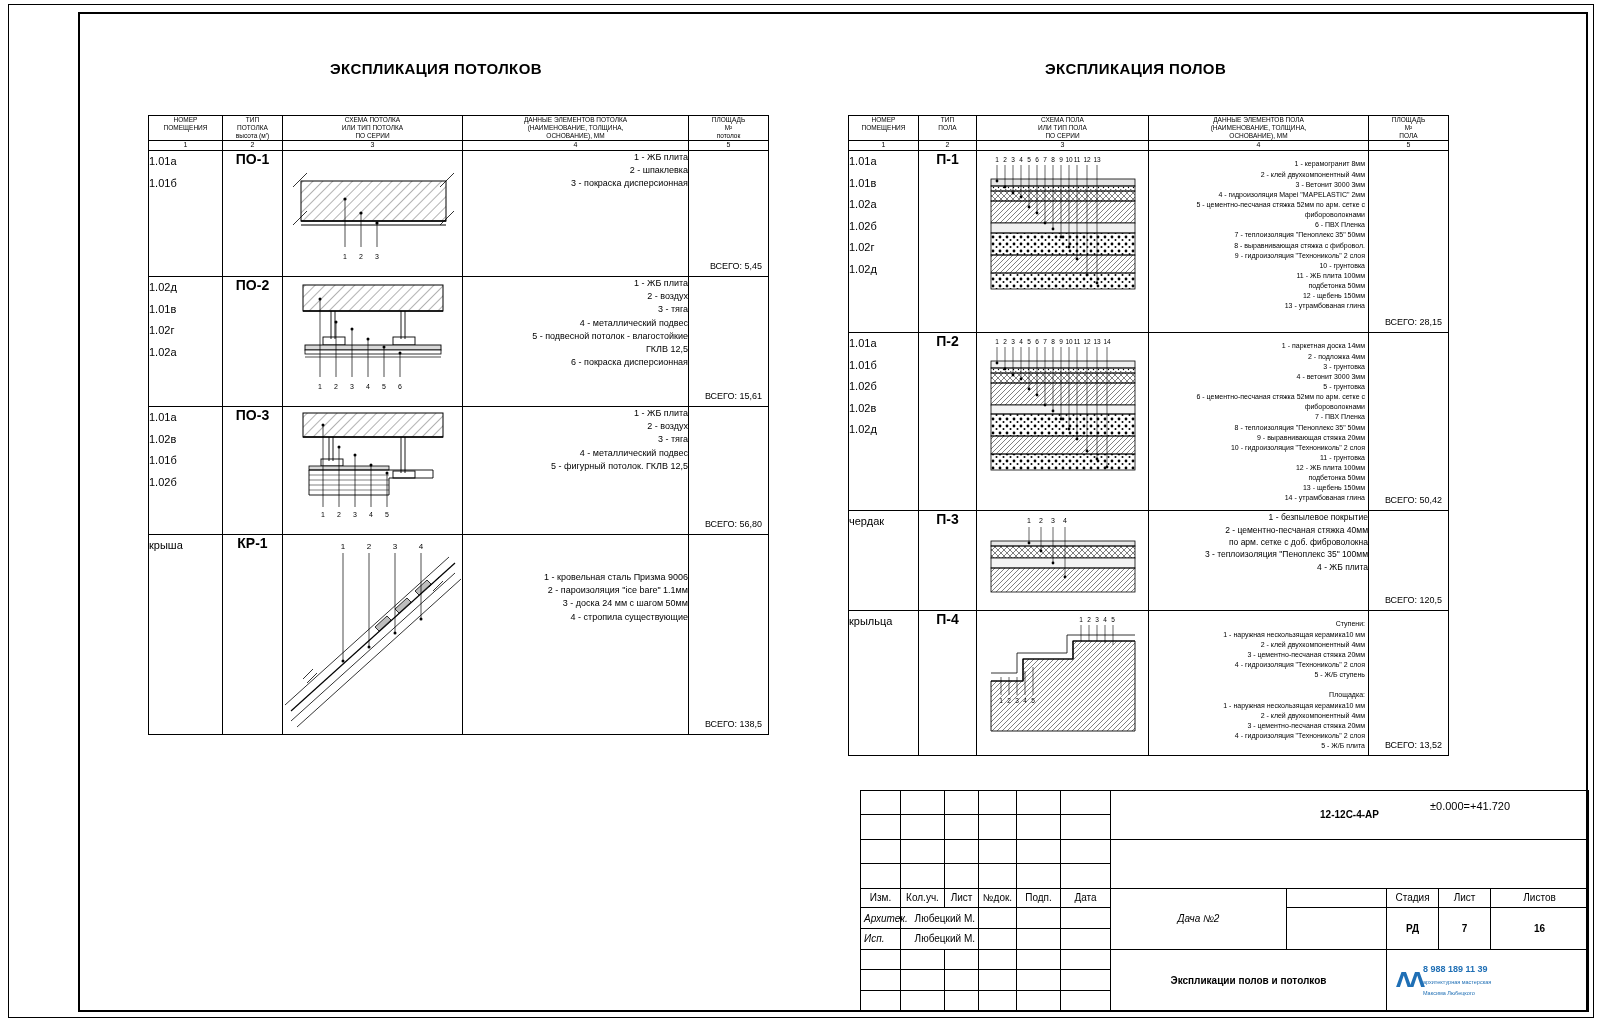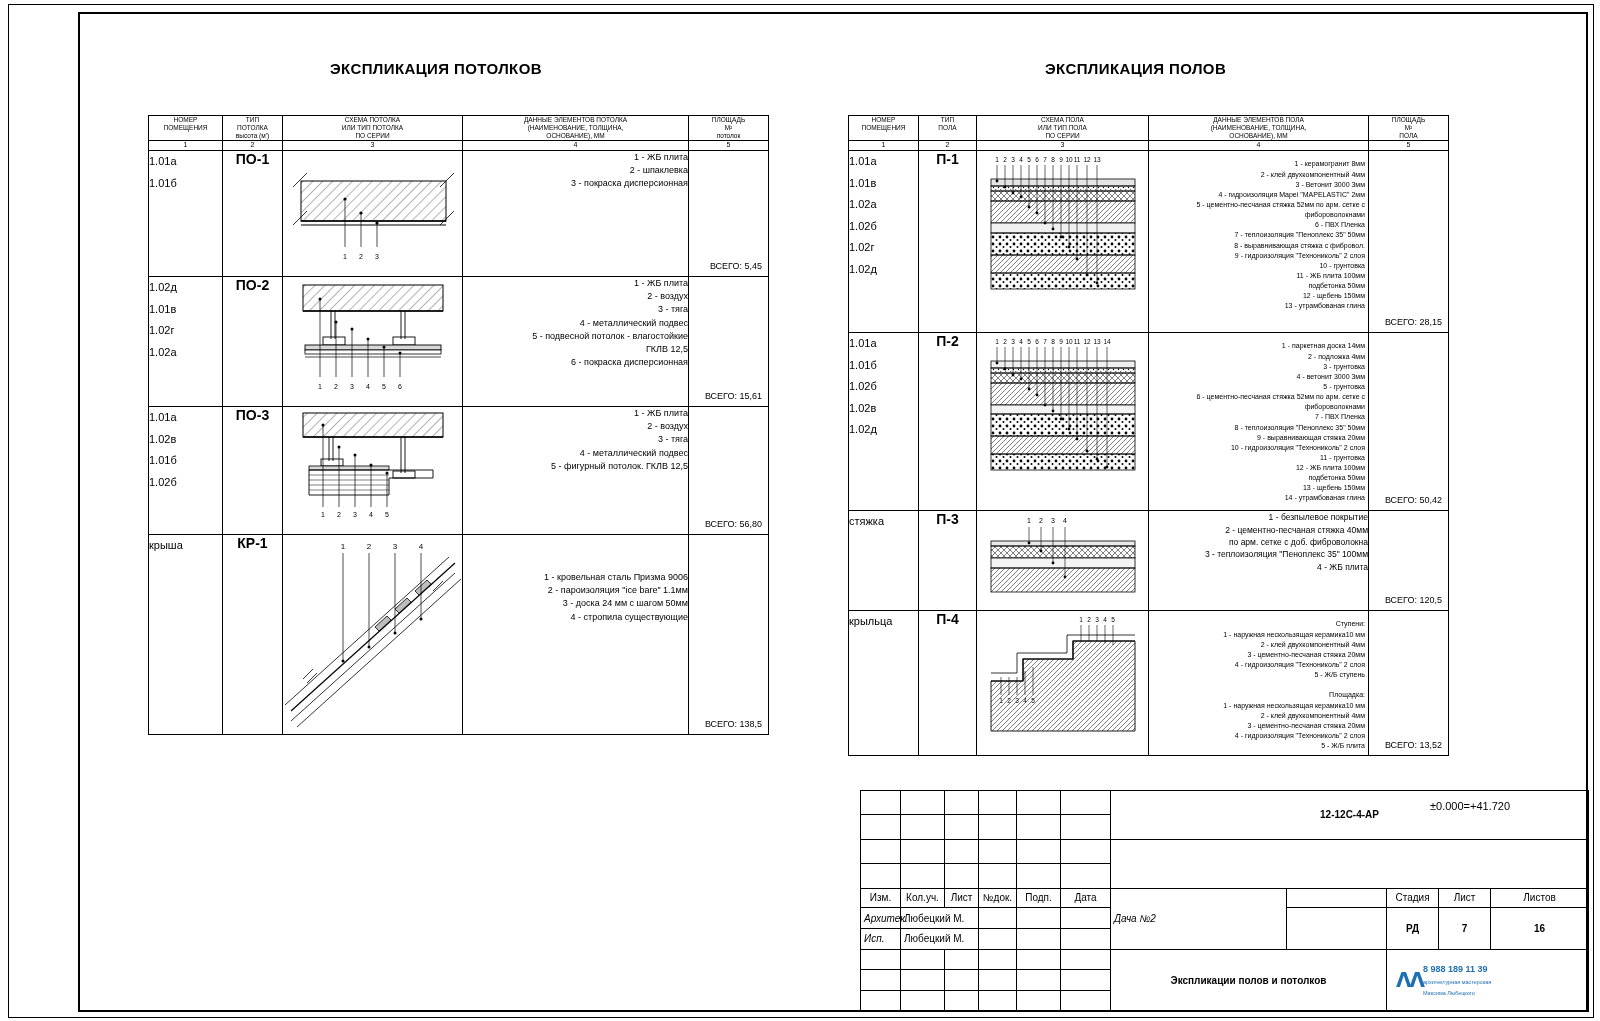--- a/index.html
+++ b/index.html
@@ -25,26 +25,26 @@
   .areacell span{position:absolute;right:6px;bottom:5px;white-space:nowrap;}
   .schem{position:relative;overflow:hidden;}
   .schem svg{display:block;}
 
   
   .stamp{position:absolute;left:860px;top:790px;width:728px;height:202px;}
   .stamp table{border-collapse:collapse;table-layout:fixed;}
   .stamp td{border:1px solid #000;box-sizing:border-box;font-size:10px;padding:0 3px;}
   .elev{position:absolute;left:1430px;top:800px;font-size:11px;}
   .cnum{font-size:14px;font-weight:bold;text-align:center;}
-  .cname{font-size:10px;font-style:italic;}
+  .cname{font-size:10px;font-style:italic;text-align:center;}
   .cbig{font-size:12px;font-weight:bold;text-align:center;}
   .mini{font-size:8.5px;text-align:center;}
   .minib{font-size:9px;text-align:center;}
   .leftlbl{font-size:9.5px;font-style:italic;padding-left:4px;}
-  .leftval{font-size:8.5px;text-align:left;}
+  .leftval{font-size:8.5px;text-align:right;}
   .logo{display:flex;align-items:center;padding-left:6px;}
   .logo .mark{color:#1f6fb5;font-size:20px;font-weight:bold;letter-spacing:-2px;font-family:"DejaVu Sans",sans-serif;}
   .logo .ltxt{line-height:1.15;}
   .logo .phone{font-size:9px;font-weight:bold;color:#1f6fb5;text-align:right;}
   .logo .sub{font-size:5.5px;color:#1f6fb5;}
 </style>
 </head>
 <body>
 
 <div class="sheet">
@@ -530,21 +530,21 @@
         <span>13 - щебень 150мм</span><br>
         <span>14 - утрамбованая глина</span>
       </td>
       <td class="areacell">
             <span>ВСЕГО: 50,42</span>
           </td>
     </tr>
 
     <tr style="height:100px">
       <td class="roomcell">
-        <span>стяжка</span>
+        <span>чердак</span>
       </td>
       <td class="typecell">П-3</td>
       <td class="schem">
         <svg width="170" height="98" viewBox="0 0 170 98">
           <g stroke="#000" stroke-width="0.8">
             <rect x="14" y="30" width="144" height="5" fill="#e9e9e9"></rect>
             <rect x="14" y="35" width="144" height="12" fill="url(#xh)"></rect>
             <rect x="14" y="47" width="144" height="10" fill="#f4f4f4"></rect>
             <rect x="14" y="57" width="144" height="24" fill="url(#vh)"></rect>
           </g>

